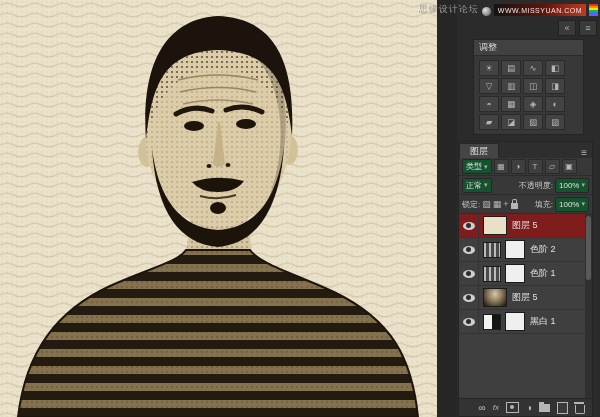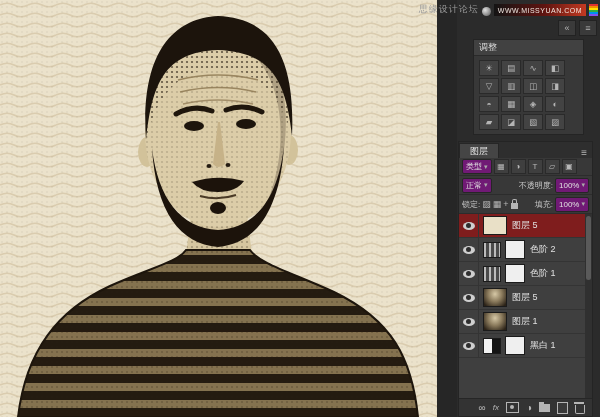--- a/index.html
+++ b/index.html
@@ -29,21 +29,21 @@
   .spacer{height:6px}
   
   .layers-panel{flex:1;margin:0 7px 0 1px;background:#383838;border:1px solid #242424;display:flex;flex-direction:column;min-height:0}
   .tabs{height:16px;background:#2e2e2e;display:flex;align-items:flex-end}
   .tab{background:#454545;border:1px solid #262626;border-bottom:none;padding:0 10px;font-size:9px;color:#e5e5e5;height:14px;line-height:14px}
   .tab-menu{margin-left:auto;color:#b5b5b5;padding:0 5px;font-size:10px;cursor:pointer}
   .row-strip{display:flex;align-items:center;gap:2px;padding:0 3px;border-bottom:1px solid #2c2c2c}
   .filter-row{height:17px}
   .blend-row{height:18px}
   .lock-row{height:18px}
-  .dropdown{background:#701a75;border:1px solid #262626;border-radius:2px;display:flex;align-items:center;gap:2px;font-size:8px;color:#e0e0e0;padding:0 3px;height:13px;cursor:pointer}
+  .dropdown{background:#14532d;border:1px solid #262626;border-radius:2px;display:flex;align-items:center;gap:2px;font-size:8px;color:#e0e0e0;padding:0 3px;height:13px;cursor:pointer}
   .dd-arrow{font-size:7px;color:#aaa}
   .strip-icon{width:13px;height:13px;background:#3f3f3f;border:1px solid #2a2a2a;font-size:8px;color:#b9b9b9;display:flex;align-items:center;justify-content:center;cursor:pointer}
   .strip-label{font-size:8px;color:#c5c5c5;white-space:nowrap}
   .lock-glyph{font-size:9px;color:#b5b5b5;cursor:pointer}
   
   .layer-list{flex:1;background:#3f3f3f;position:relative;overflow:hidden;min-height:0}
   .layer-row{height:23px;display:flex;align-items:center;border-bottom:1px solid #343434;cursor:pointer;padding-right:8px}
   .layer-row.selected{background:#7f1d1d}
   .eye-well{width:19px;height:100%;border-right:1px solid #343434;display:flex;align-items:center;justify-content:center;flex:none;cursor:pointer}
   .eye{width:12px;height:8px;background:#cfcfcf;border-radius:50%;display:inline-block;position:relative}
@@ -247,27 +247,20 @@
 
       <div class="layer-row">
         <span class="eye-well">
             <span class="eye"></span>
           </span>
         <span class="thumb photo"></span>
         <span class="layer-name">图层 5</span>
       </div>
 
 
-      <div class="layer-row">
-        <span class="eye-well">
-            <span class="eye"></span>
-          </span>
-        <span class="thumb photo"></span>
-        <span class="layer-name">图层 1</span>
-      </div>
 
 
       <div class="layer-row">
         <span class="eye-well">
             <span class="eye"></span>
           </span>
         <span class="thumb bw"></span>
         <span class="thumb mask"></span>
         <span class="layer-name">黑白 1</span>
       </div>

